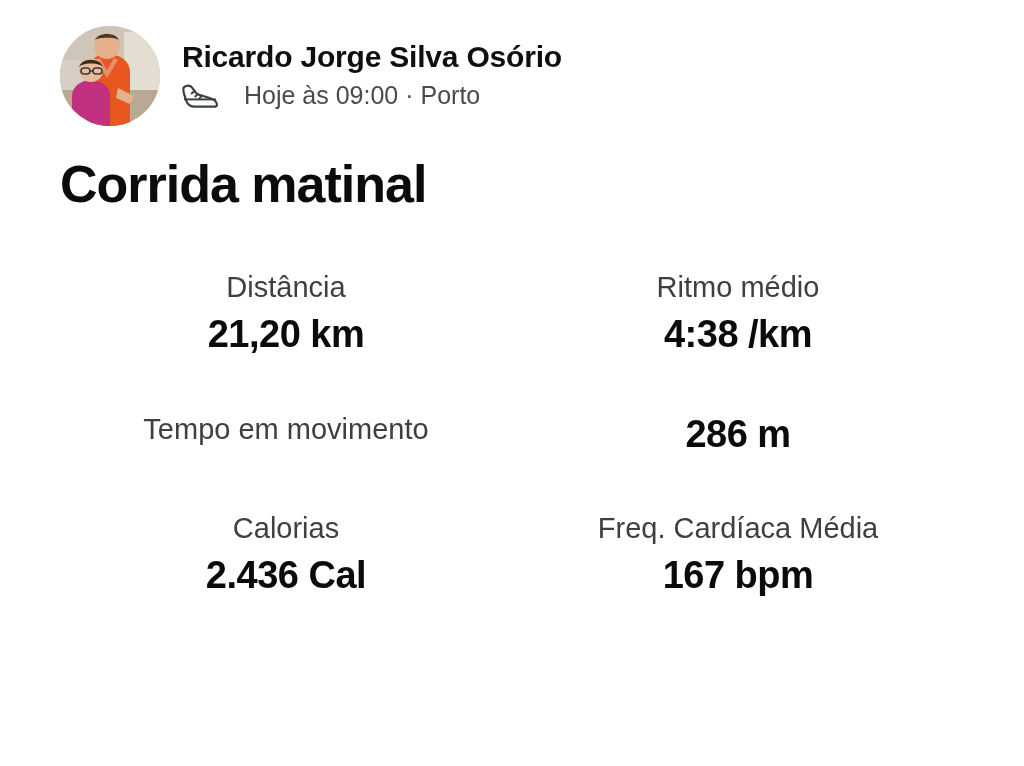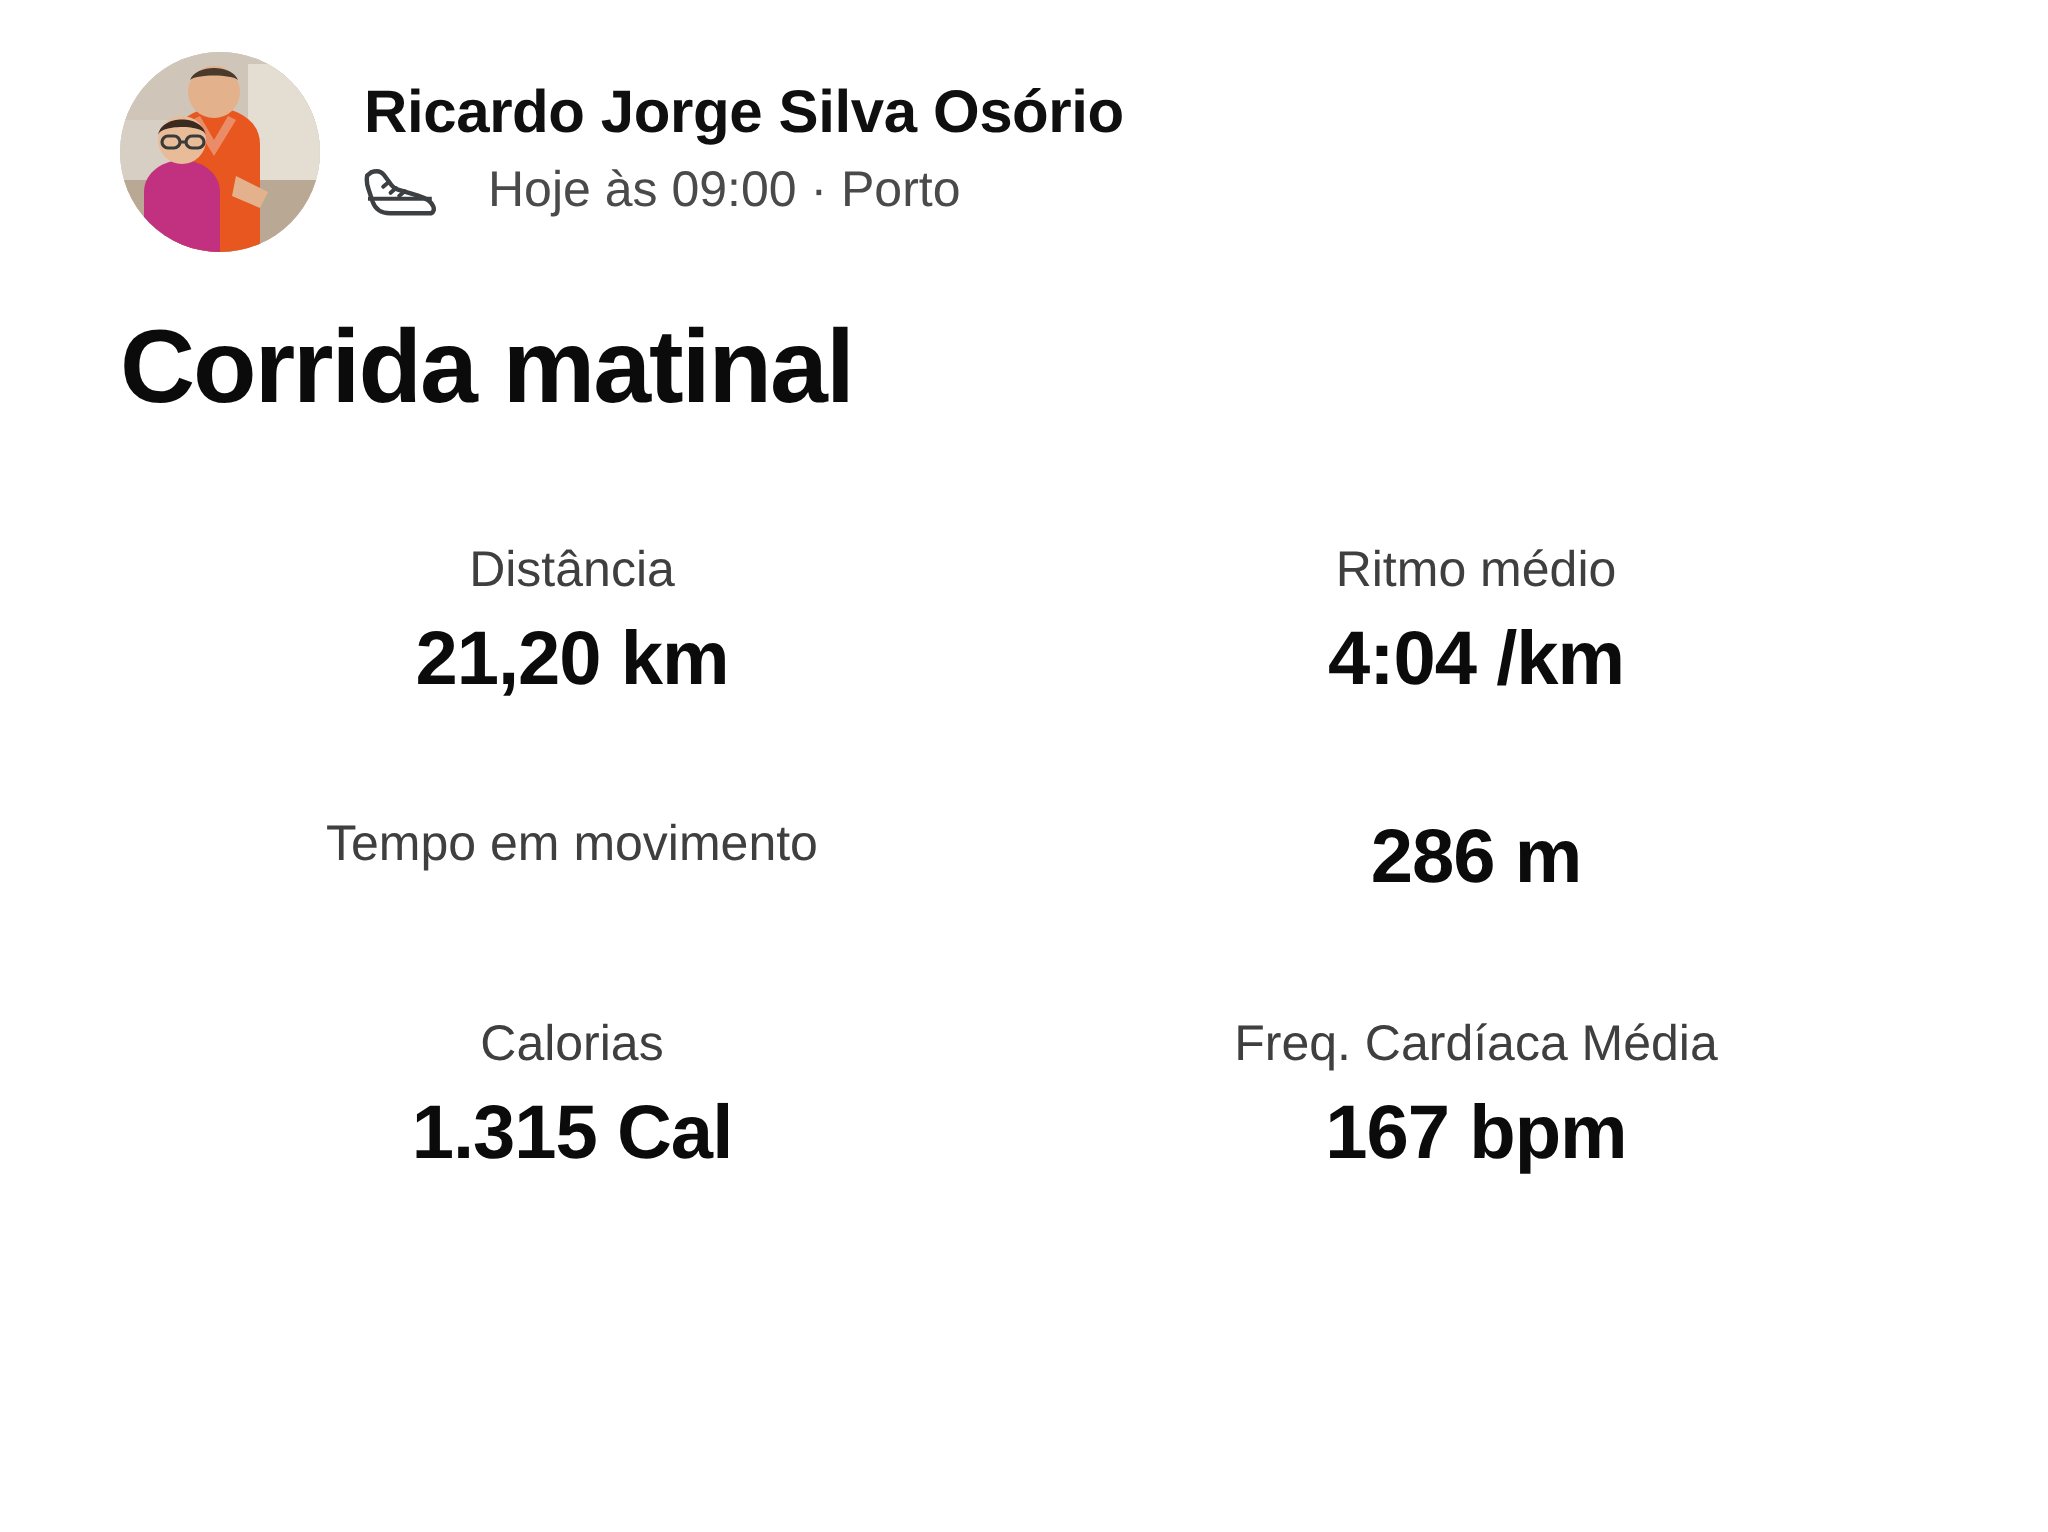--- a/index.html
+++ b/index.html
@@ -102,21 +102,21 @@
   }
 
   .stat {
     display: flex;
     flex-direction: column;
     align-items: center;
     gap: 10px;
   }
 
   .stat-label {
-    font-size: 25px;
+    font-size: 29px;
     color: #3f3f3f;
     font-weight: normal;
     line-height: 1.1;
   }
 
   .stat-value {
     font-size: 38px;
     font-weight: bold;
     color: #0b0b0b;
     letter-spacing: -0.5px;
@@ -171,34 +171,34 @@
 
   <div class="stats-grid">
 
     <div class="stat">
       <div class="stat-label">Distância</div>
       <div class="stat-value">21,20 km</div>
     </div>
 
     <div class="stat">
       <div class="stat-label">Ritmo médio</div>
-      <div class="stat-value">4:04 /km</div>
+      <div class="stat-value">4:38 /km</div>
     </div>
 
     <div class="stat">
       <div class="stat-label">Tempo em movimento</div>
     </div>
 
     <div class="stat">
       <div class="stat-value">286 m</div>
     </div>
 
     <div class="stat">
       <div class="stat-label">Calorias</div>
-      <div class="stat-value">1.315 Cal</div>
+      <div class="stat-value">2.436 Cal</div>
     </div>
 
     <div class="stat">
       <div class="stat-label">Freq. Cardíaca Média</div>
       <div class="stat-value">167 bpm</div>
     </div>
 
   </div>
 </div>
 

